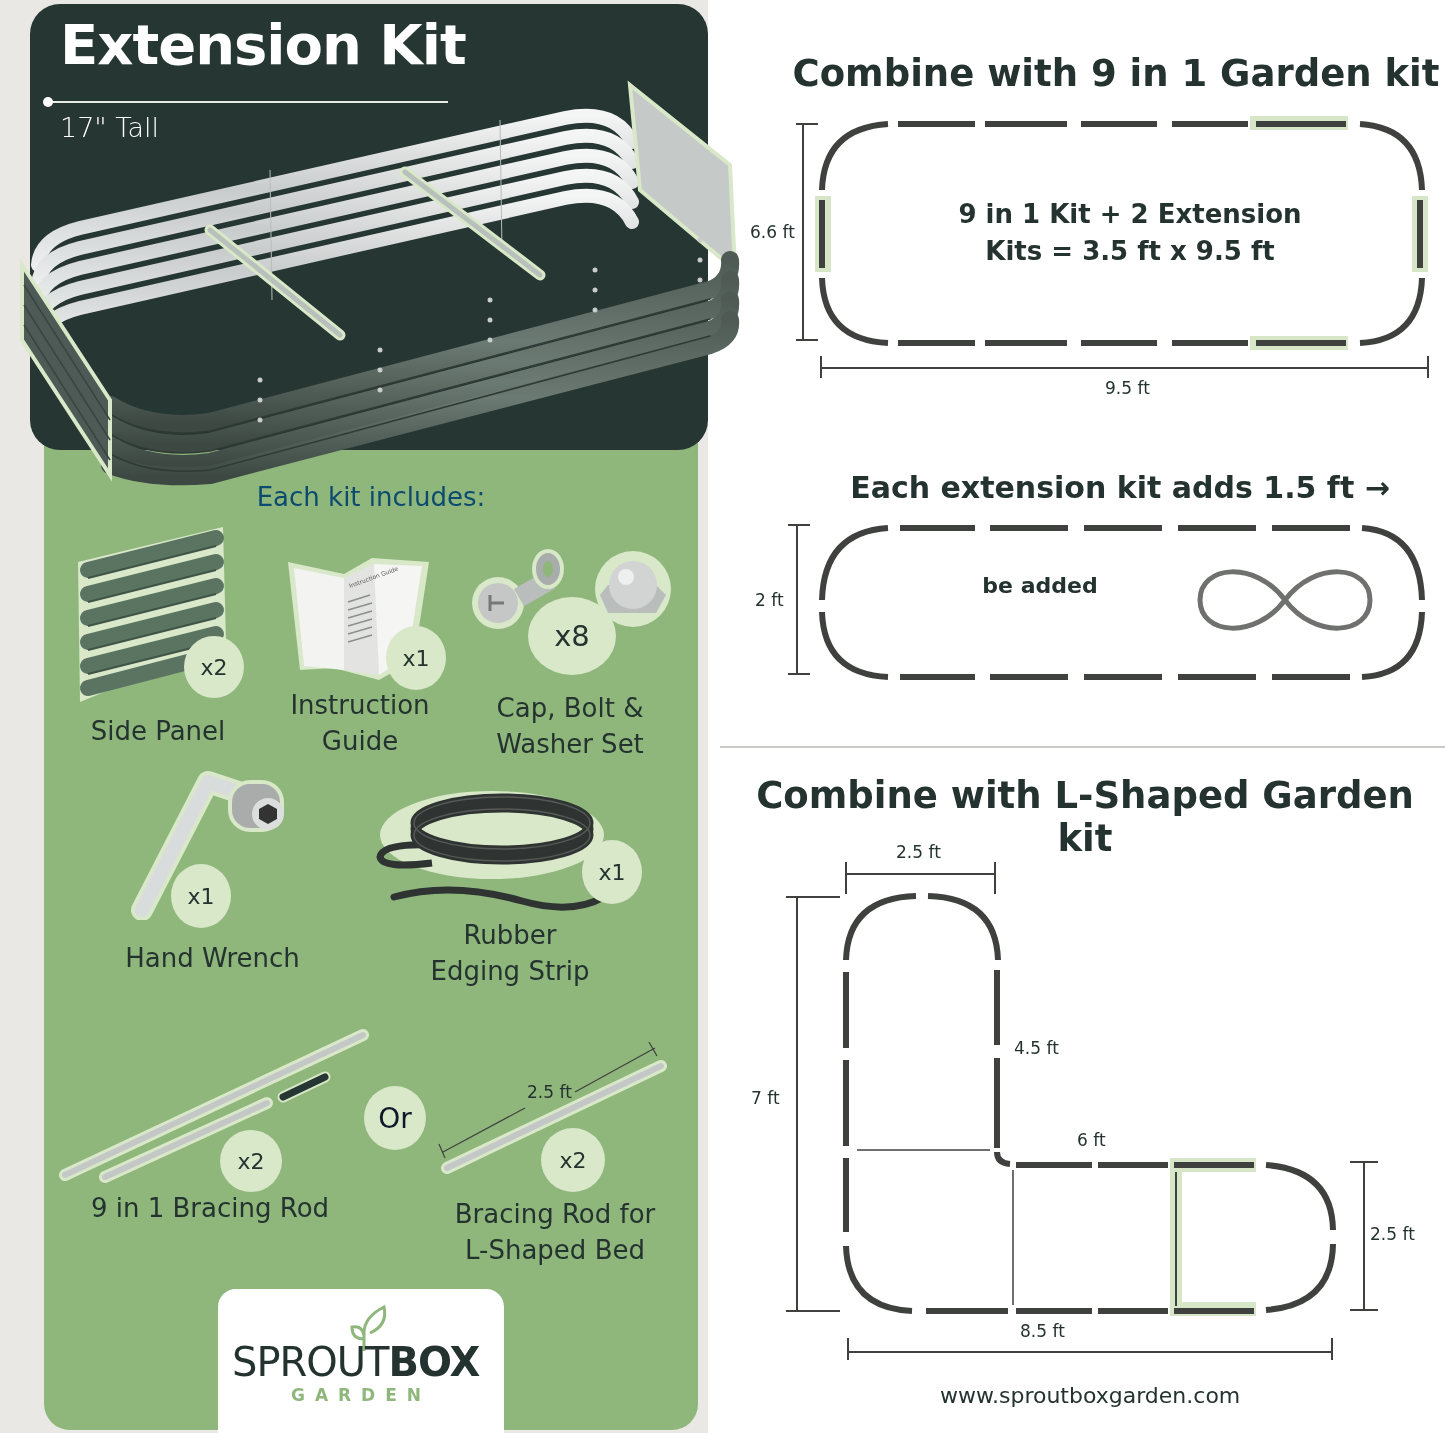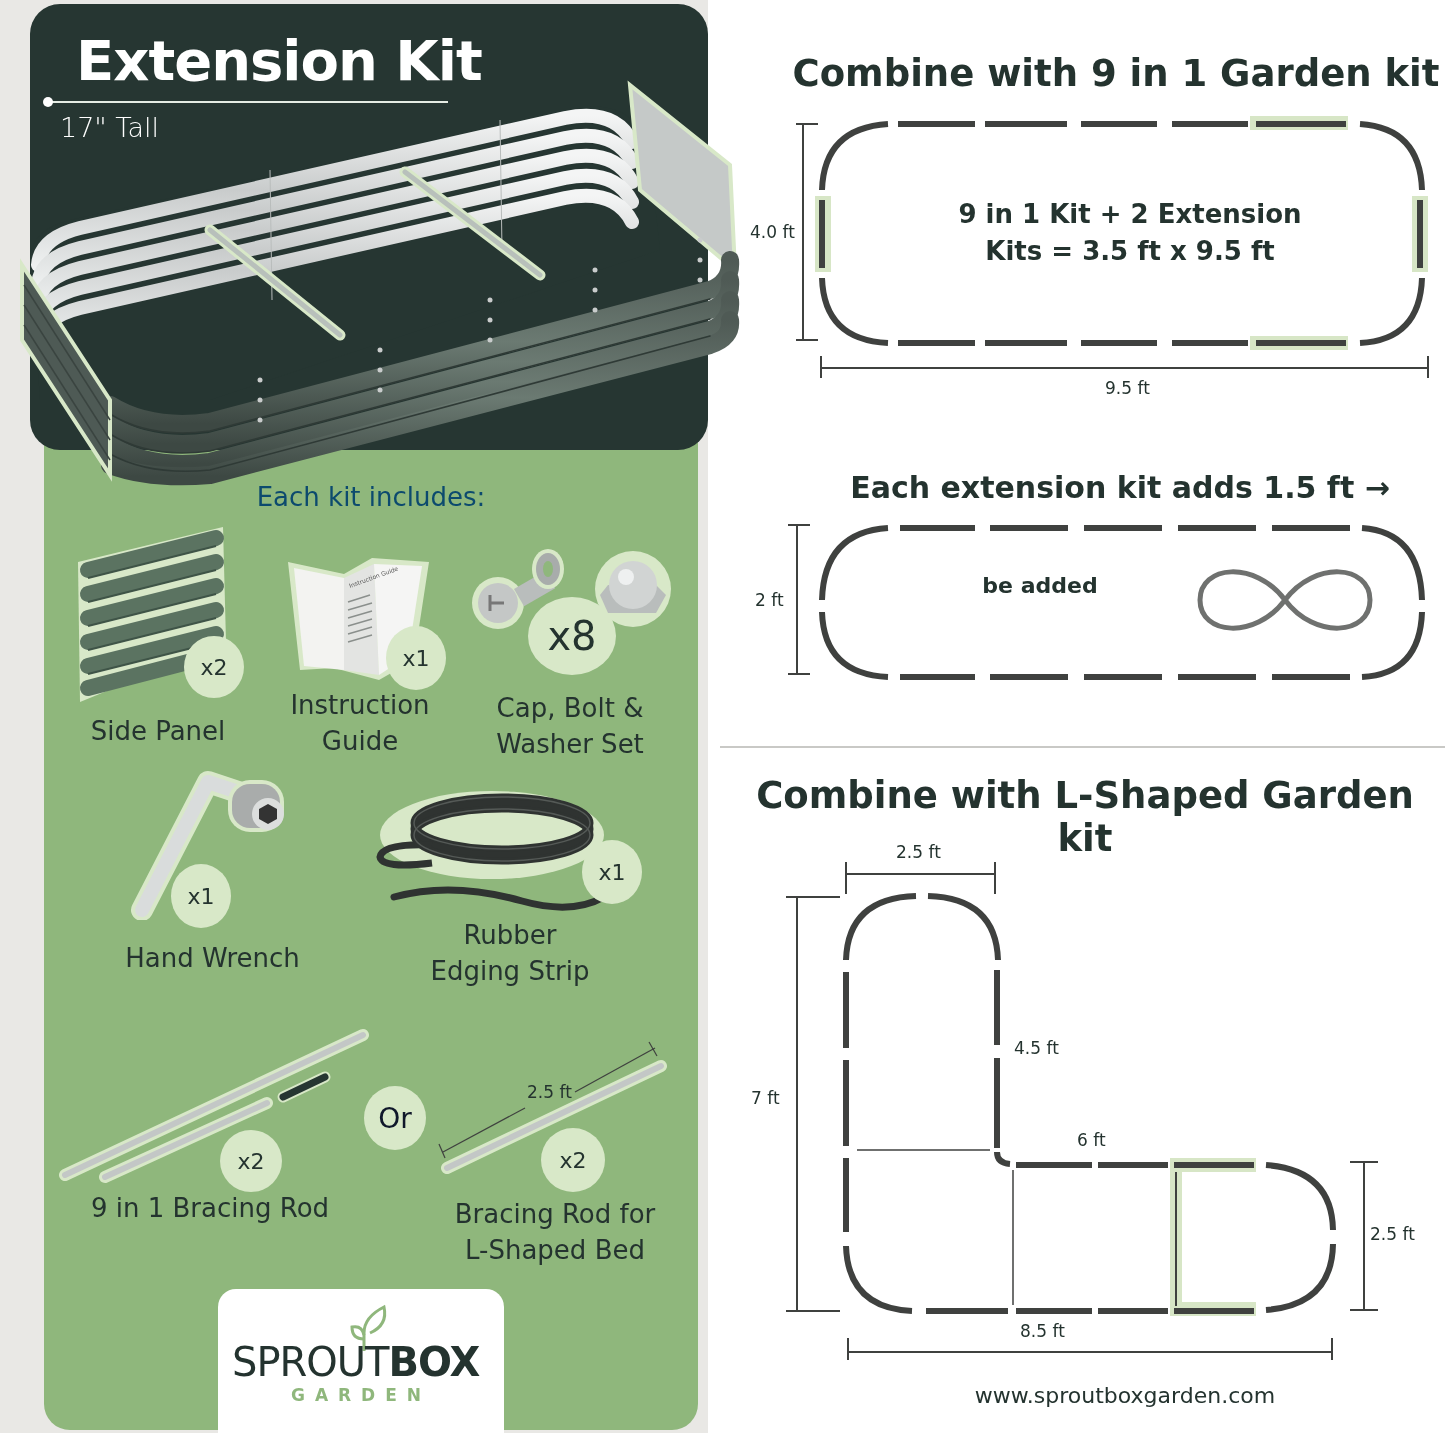--- a/index.html
+++ b/index.html
@@ -13,21 +13,21 @@
   .left-strip-white { position: absolute; left: 708px; top: 0; width: 14px; height: 1433px; background: #ffffff; }
   .green-panel {
     position: absolute; left: 44px; top: 300px; width: 654px; height: 1130px;
     background: #8fb77c; border-radius: 0 0 26px 26px;
   }
   .dark-panel {
     position: absolute; left: 30px; top: 4px; width: 678px; height: 446px;
     background: #263632; border-radius: 30px;
   }
   .hero-title {
-    position: absolute; left: 60px; top: 12px; margin: 16px;
+    position: absolute; left: 60px; top: 12px; margin: 0;
     font-family: "DejaVu Sans", sans-serif; font-weight: bold;
     font-size: 56px; color: #ffffff; letter-spacing: -1px;
   }
   .hero-rule { position: absolute; left: 48px; top: 101px; width: 400px; height: 2px; background: #e5ece4; }
   .hero-rule-dot { position: absolute; left: 43px; top: 97px; width: 10px; height: 10px; border-radius: 50%; background: #ffffff; }
   .hero-sub {
     position: absolute; left: 60px; top: 112px; font-size: 27px; color: #ffffff;
     font-family: "DejaVu Sans", sans-serif; font-weight: 300;
   }
   .bed-svg { position: absolute; left: 10px; top: 70px; }
@@ -65,21 +65,21 @@
     font-size: 17px; letter-spacing: 10px; color: #8fb77c; font-weight: bold;
   }
 
   .r-title {
     position: absolute; margin: 0; font-weight: bold; color: #24332f; text-align: center;
     font-family: "DejaVu Sans", sans-serif;
   }
   .dim { position: absolute; font-size: 17px; color: #24332f; }
   .diag-text { position: absolute; text-align: center; font-weight: bold; color: #24332f; }
   .divider { position: absolute; left: 720px; top: 746px; width: 725px; height: 2px; background: #c9c9c6; }
-  .url { position: absolute; left: 940px; width: 370px; top: 1383px; text-align: center; font-size: 22px; color: #24332f; }
+  .url { position: absolute; left: 940px; width: 370px; top: 1383px; font-size: 22px; color: #24332f; }
 </style>
 </head>
 <body>
 
 <div class="left-strip"></div>
 <div class="left-strip-white"></div>
 
 <div class="green-panel"></div>
 <div class="dark-panel"></div>
 
@@ -216,21 +216,21 @@
   <path d="M22 50 L22 66 M22 58 L36 58" stroke="#777" stroke-width="3"></path>
   <rect x="46" y="44" width="36" height="20" fill="#b9bdbc" transform="rotate(-30 46 44)"></rect>
   <ellipse cx="80" cy="24" rx="16" ry="20" fill="#d8e8c8"></ellipse>
   <ellipse cx="80" cy="24" rx="12" ry="16" fill="#a8acab"></ellipse>
   <ellipse cx="80" cy="24" rx="5" ry="8" fill="#8fb77c"></ellipse>
   <circle cx="165" cy="44" r="38" fill="#d8e8c8"></circle>
   <path d="M132 50 L140 68 L188 68 L198 50 L188 40 L140 40 Z" fill="#b9bdbc"></path>
   <circle cx="165" cy="40" r="24" fill="#d1d4d3"></circle>
   <circle cx="158" cy="32" r="8" fill="#eef0f0"></circle>
 </svg>
-<div class="qty" style="left:528px;top:597px;width:88px;height:78px;font-size:40px">x8</div>
+<div class="qty" style="left:528px;top:597px;width:88px;height:78px;font-size:29px">x8</div>
 <div class="item-label" style="left:460px;top:690px;width:220px">
   <div>Cap, Bolt &amp;</div>
   <div>Washer Set</div>
 </div>
 
 <svg class="abs" style="left:128px;top:770px" width="170" height="150" viewBox="0 0 170 150">
   <path d="M14 140 L80 12 L110 22" fill="none" stroke="#d8e8c8" stroke-width="22" stroke-linecap="round" stroke-linejoin="round"></path>
   <path d="M14 140 L80 12 L110 22" fill="none" stroke="#d9dcdc" stroke-width="14" stroke-linecap="round" stroke-linejoin="round"></path>
   <rect x="100" y="10" width="56" height="52" rx="22" fill="#d8e8c8"></rect>
   <rect x="104" y="14" width="48" height="44" rx="18" fill="#a9acab"></rect>
@@ -332,21 +332,21 @@
     <line x1="898" y1="343" x2="975" y2="343"></line>
     <line x1="985" y1="343" x2="1067" y2="343"></line>
     <line x1="1081" y1="343" x2="1157" y2="343"></line>
     <line x1="1172" y1="343" x2="1248" y2="343"></line>
     <line x1="1256" y1="343" x2="1346" y2="343"></line>
 
     <line x1="822" y1="200" x2="822" y2="268"></line>
     <line x1="1420" y1="200" x2="1420" y2="268"></line>
   </g>
 </svg>
-<div class="dim" style="left:750px;top:222px">4.0 ft</div>
+<div class="dim" style="left:750px;top:222px">6.6 ft</div>
 <div class="dim" style="left:1105px;top:378px">9.5 ft</div>
 <div class="diag-text" style="left:940px;top:196px;width:380px;font-size:26px;line-height:37px">
   <div>9 in 1 Kit + 2 Extension</div>
   <div>Kits  = 3.5 ft x 9.5 ft</div>
 </div>
 
 <h2 class="r-title" style="left:840px;top:470px;width:560px;font-size:30px">
   <span>Each extension kit adds 1.5 ft</span>
   <span>→</span>
 </h2>

